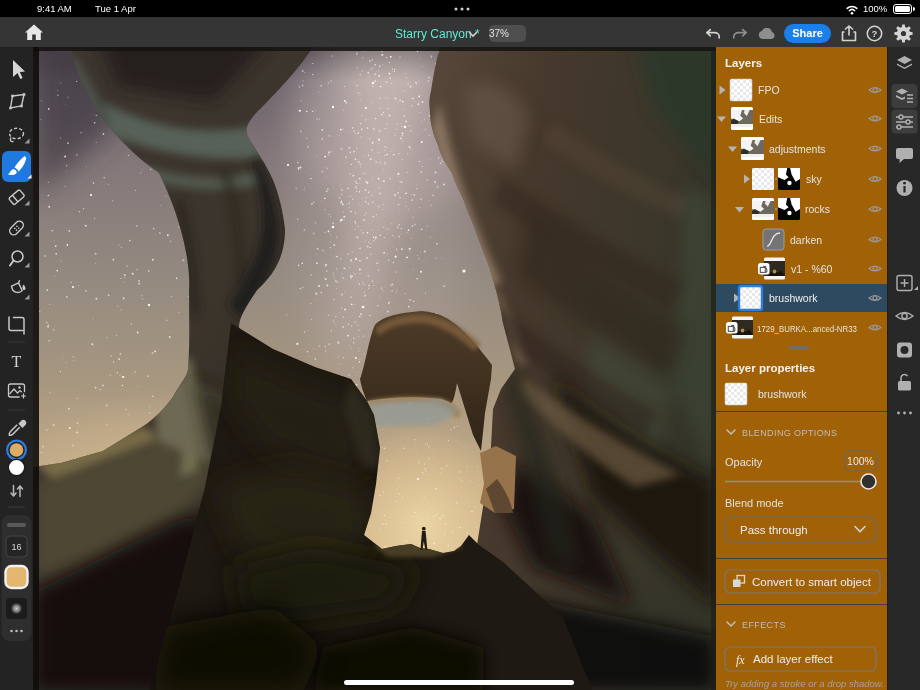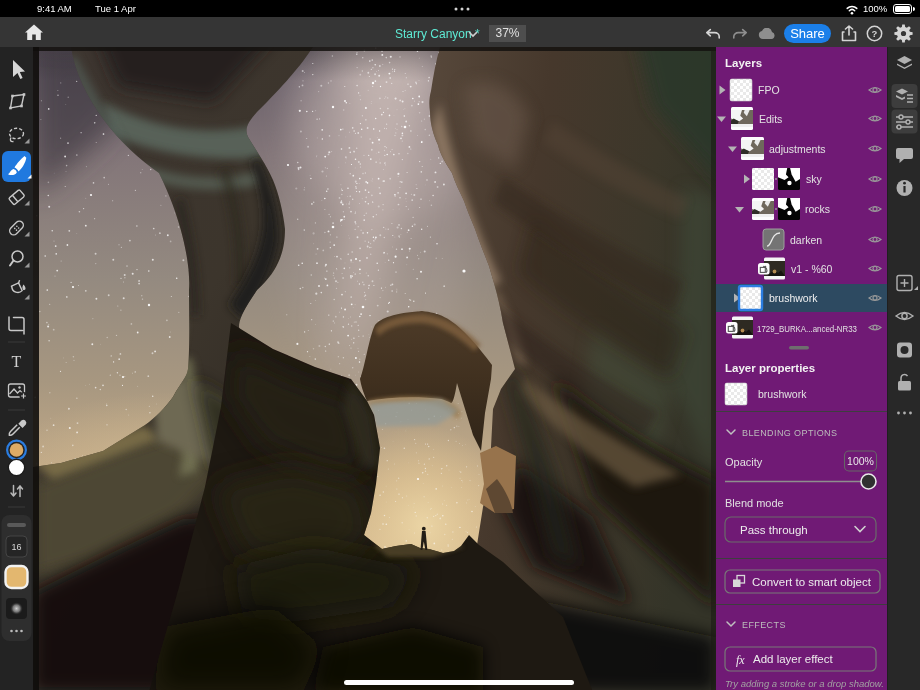--- a/index.html
+++ b/index.html
@@ -1,21 +1,21 @@
 <!DOCTYPE html>
 <html><head><meta charset="utf-8"><style>
 *{margin:0;padding:0;box-sizing:border-box}
 html,body{width:920px;height:690px;overflow:hidden;background:#000;font-family:"Liberation Sans",sans-serif;-webkit-font-smoothing:antialiased}
 .abs{position:absolute}
 #statusbar,#topbar,#leftbar,#rightpanel,#rightstrip,#canvas{transform:translateZ(0)}
 #statusbar{position:absolute;left:0;top:0;width:920px;height:17px;background:#000;color:#fff}
 #topbar{position:absolute;left:0;top:17px;width:920px;height:30px;background:#353535}
 #leftbar{position:absolute;left:0;top:47px;width:33px;height:643px;background:#232323}
 #canvas{position:absolute;left:33px;top:47px;width:683px;height:643px;background:#111;overflow:hidden}
-#rightpanel{position:absolute;left:716px;top:47px;width:171px;height:643px;background:#701a75;color:#e4e4e4}
+#rightpanel{position:absolute;left:716px;top:47px;width:171px;height:643px;background:#a16207;color:#e4e4e4}
 #rightstrip{position:absolute;left:887px;top:47px;width:33px;height:643px;background:#282828;border-left:1px solid #1f1f1f}
 #homebar{position:absolute;left:344px;top:680px;width:230px;height:5px;border-radius:3px;background:#fff;z-index:30}
 .sb{font-size:9.5px;font-weight:normal}
 svg{display:block}
 </style></head>
 <body>
 <div id="statusbar">
  <span class="sb abs" style="left:37px;top:3px">9:41 AM</span>
  <span class="sb abs" style="left:95px;top:3px">Tue 1 Apr</span>
  <svg class="abs" style="left:453px;top:6px" width="18" height="6" viewBox="0 0 18 6">
@@ -38,31 +38,31 @@
     </svg>
 </div>
 <div id="topbar">
  <svg class="abs" style="left:24px;top:6px" width="20" height="19" viewBox="0 0 20 19">
       <path d="M10,1.5 L19,9.5 L16.8,9.5 L16.8,17 L11.8,17 L11.8,11.5 L8.2,11.5 L8.2,17 L3.2,17 L3.2,9.5 L1,9.5 Z" fill="#e8e8e8"></path>
     </svg>
  <span class="abs" style="left:395px;top:9.5px;font-size:12px;color:#5eead4">Starry Canyon&nbsp;*</span>
  <svg class="abs" style="left:468px;top:14px" width="10" height="7" viewBox="0 0 10 7">
       <path d="M1.5,1.5 L5,5 L8.5,1.5" stroke="#cfcfcf" stroke-width="1.6" fill="none" stroke-linecap="round"></path>
     </svg>
- <div class="abs" style="left:489px;top:8px;width:37px;height:17px;background:#4e4e4e;border-radius:0;color:#e0e0e0;font-size:12px;text-align:center;line-height:17px">37%</div>
+ <div class="abs" style="left:489px;top:8px;width:37px;height:17px;background:#4e4e4e;border-radius:5px;color:#e0e0e0;font-size:10px;line-height:17px">37%</div>
  <svg class="abs" style="left:705px;top:11px" width="16" height="12" viewBox="0 0 18 13">
       <path d="M6,1.5 L2,5 L6,8.5 M2,5 H11 a5,4.5 0 0 1 5,4.5 V11" fill="none" stroke="#d4d4d4" stroke-width="1.8" stroke-linecap="round" stroke-linejoin="round"></path>
     </svg>
  <svg class="abs" style="left:732px;top:11px" width="16" height="12" viewBox="0 0 18 13">
       <path d="M12,1.5 L16,5 L12,8.5 M16,5 H7 a5,4.5 0 0 0 -5,4.5 V11" fill="none" stroke="#8e8e8e" stroke-width="1.8" stroke-linecap="round" stroke-linejoin="round"></path>
     </svg>
  <svg class="abs" style="left:758px;top:11px" width="19" height="12" viewBox="0 0 19 12">
       <path d="M5,11 a4,4 0 0 1 -1,-7.9 a5.2,5.2 0 0 1 10,0.9 a3.6,3.6 0 0 1 -0.5,7 Z" fill="#8e8e8e"></path>
     </svg>
- <div class="abs" style="left:784px;top:7px;width:47px;height:19px;background:#1b7fe9;border-radius:10px;color:#fff;font-size:13px;font-weight:normal;text-align:center;line-height:19px">Share</div>
+ <div class="abs" style="left:784px;top:7px;width:47px;height:19px;background:#1b7fe9;border-radius:10px;color:#fff;font-size:11px;font-weight:bold;text-align:center;line-height:19px">Share</div>
  <svg class="abs" style="left:841px;top:8px" width="16" height="17" viewBox="0 0 16 17">
       <path d="M8,1 V10 M4.5,4 L8,1 L11.5,4 M3,7 H1.5 V15.5 H14.5 V7 H13" fill="none" stroke="#d4d4d4" stroke-width="1.6" stroke-linecap="round" stroke-linejoin="round"></path>
     </svg>
  <svg class="abs" style="left:866px;top:8px" width="17" height="17" viewBox="0 0 17 17">
       <circle cx="8.5" cy="8.5" r="7.2" fill="none" stroke="#d4d4d4" stroke-width="1.5"></circle>
       <text x="8.5" y="12" font-size="9.5" font-weight="bold" fill="#d4d4d4" text-anchor="middle" font-family="Liberation Sans">?</text>
     </svg>
  <svg class="abs" style="left:894px;top:7px" width="19" height="19" viewBox="0 0 19 19">
       <path d="M18.61,8.22 L18.61,10.78 L15.89,11.13 L15.18,12.87 L16.85,15.03 L15.03,16.85 L12.87,15.18 L11.13,15.89 L10.78,18.61 L8.22,18.61 L7.87,15.89 L6.13,15.18 L3.97,16.85 L2.15,15.03 L3.82,12.87 L3.11,11.13 L0.39,10.78 L0.39,8.22 L3.11,7.87 L3.82,6.13 L2.15,3.97 L3.97,2.15 L6.13,3.82 L7.87,3.11 L8.22,0.39 L10.78,0.39 L11.13,3.11 L12.87,3.82 L15.03,2.15 L16.85,3.97 L15.18,6.13 L15.89,7.87 Z M12.1,9.5 A2.6,2.6 0 1 0 6.9,9.5 A2.6,2.6 0 1 0 12.1,9.5 Z" fill="#d4d4d4" fill-rule="evenodd"></path>
     </svg>

